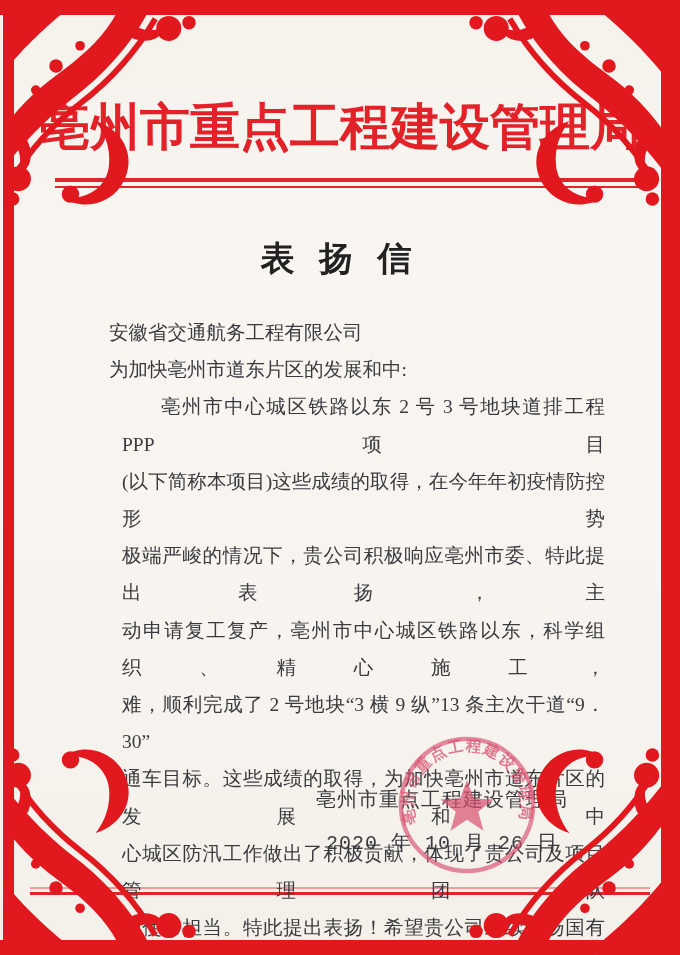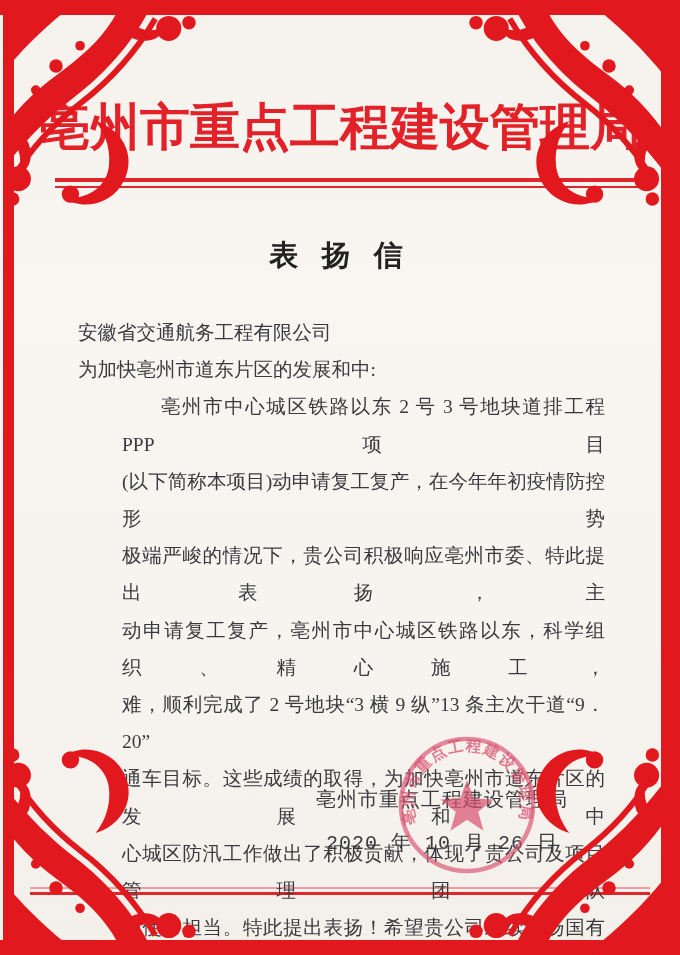--- a/index.html
+++ b/index.html
@@ -39,29 +39,29 @@
     color:var(--header-red);letter-spacing:0px;
     font-family:"Liberation Serif","DejaVu Serif",serif;
     white-space:nowrap;z-index:1;
   }
   .rule{position:absolute;left:55px;width:590px;background:var(--rule-red);z-index:1;}
   .rule-thick{top:178px;height:4px;}
   .rule-thin{top:186px;height:2px;}
   
   .letter-title{
     position:absolute;left:0;top:236px;width:680px;
-    text-align:center;font-size:29px;font-weight:bold;
+    text-align:center;font-size:34px;font-weight:bold;
     letter-spacing:8px;color:#222;z-index:1;
   }
   
   .letter-body{
     position:absolute;left:78px;top:314px;width:527px;
     font-size:19.5px;line-height:37.2px;color:var(--ink);z-index:2;
   }
-  .line{white-space:nowrap;}
+  .line{white-space:nowrap;margin-left:31px;}
   .jline{white-space:normal;text-align:justify;text-align-last:justify;margin-left:44px;}
   .jline.indent{text-indent:2em;}
   
   .sig-block{
     position:absolute;top:786px;right:112px;
     text-align:center;z-index:2;
   }
   .sig-org{font-size:20px;white-space:nowrap;letter-spacing:1px;}
   .sig-date{font-size:20px;margin-top:16px;white-space:nowrap;letter-spacing:1px;font-family:Liberation Mono, monospace;}
   
@@ -113,24 +113,24 @@
 <div class="org-header">亳州市重点工程建设管理局</div>
 <div class="rule rule-thick"></div>
 <div class="rule rule-thin"></div>
 
 <div class="letter-title">表 扬 信</div>
 
 <div class="letter-body">
   <div class="line">安徽省交通航务工程有限公司</div>
   <div class="line">为加快亳州市道东片区的发展和中:</div>
   <div class="jline indent">亳州市中心城区铁路以东 2 号 3 号地块道排工程 PPP 项目</div>
-  <div class="jline">(以下简称本项目)动申请复工复产，在今年年初疫情防控形势</div>
+  <div class="jline">(以下简称本项目)这些成绩的取得，在今年年初疫情防控形势</div>
   <div class="jline">极端严峻的情况下，贵公司积极响应亳州市委、特此提出表扬，主</div>
   <div class="jline">动申请复工复产，亳州市中心城区铁路以东，科学组织、精心施工，</div>
-  <div class="jline">难，顺利完成了 2 号地块“3 横 9 纵”13 条主次干道“9．20”</div>
+  <div class="jline">难，顺利完成了 2 号地块“3 横 9 纵”13 条主次干道“9．30”</div>
   <div class="jline">通车目标。这些成绩的取得，为加快亳州市道东片区的发展和中</div>
   <div class="jline">心城区防汛工作做出了积极贡献，体现了贵公司及项目管理团队</div>
   <div class="jline">的使命担当。特此提出表扬！希望贵公司继续发扬国有企业优良</div>
 
 </div>
 
 <div class="sig-block">
   <div class="sig-org">亳州市重点工程建设管理局</div>
   <div class="sig-date">2020 年 10 月 26 日</div>
 </div>

